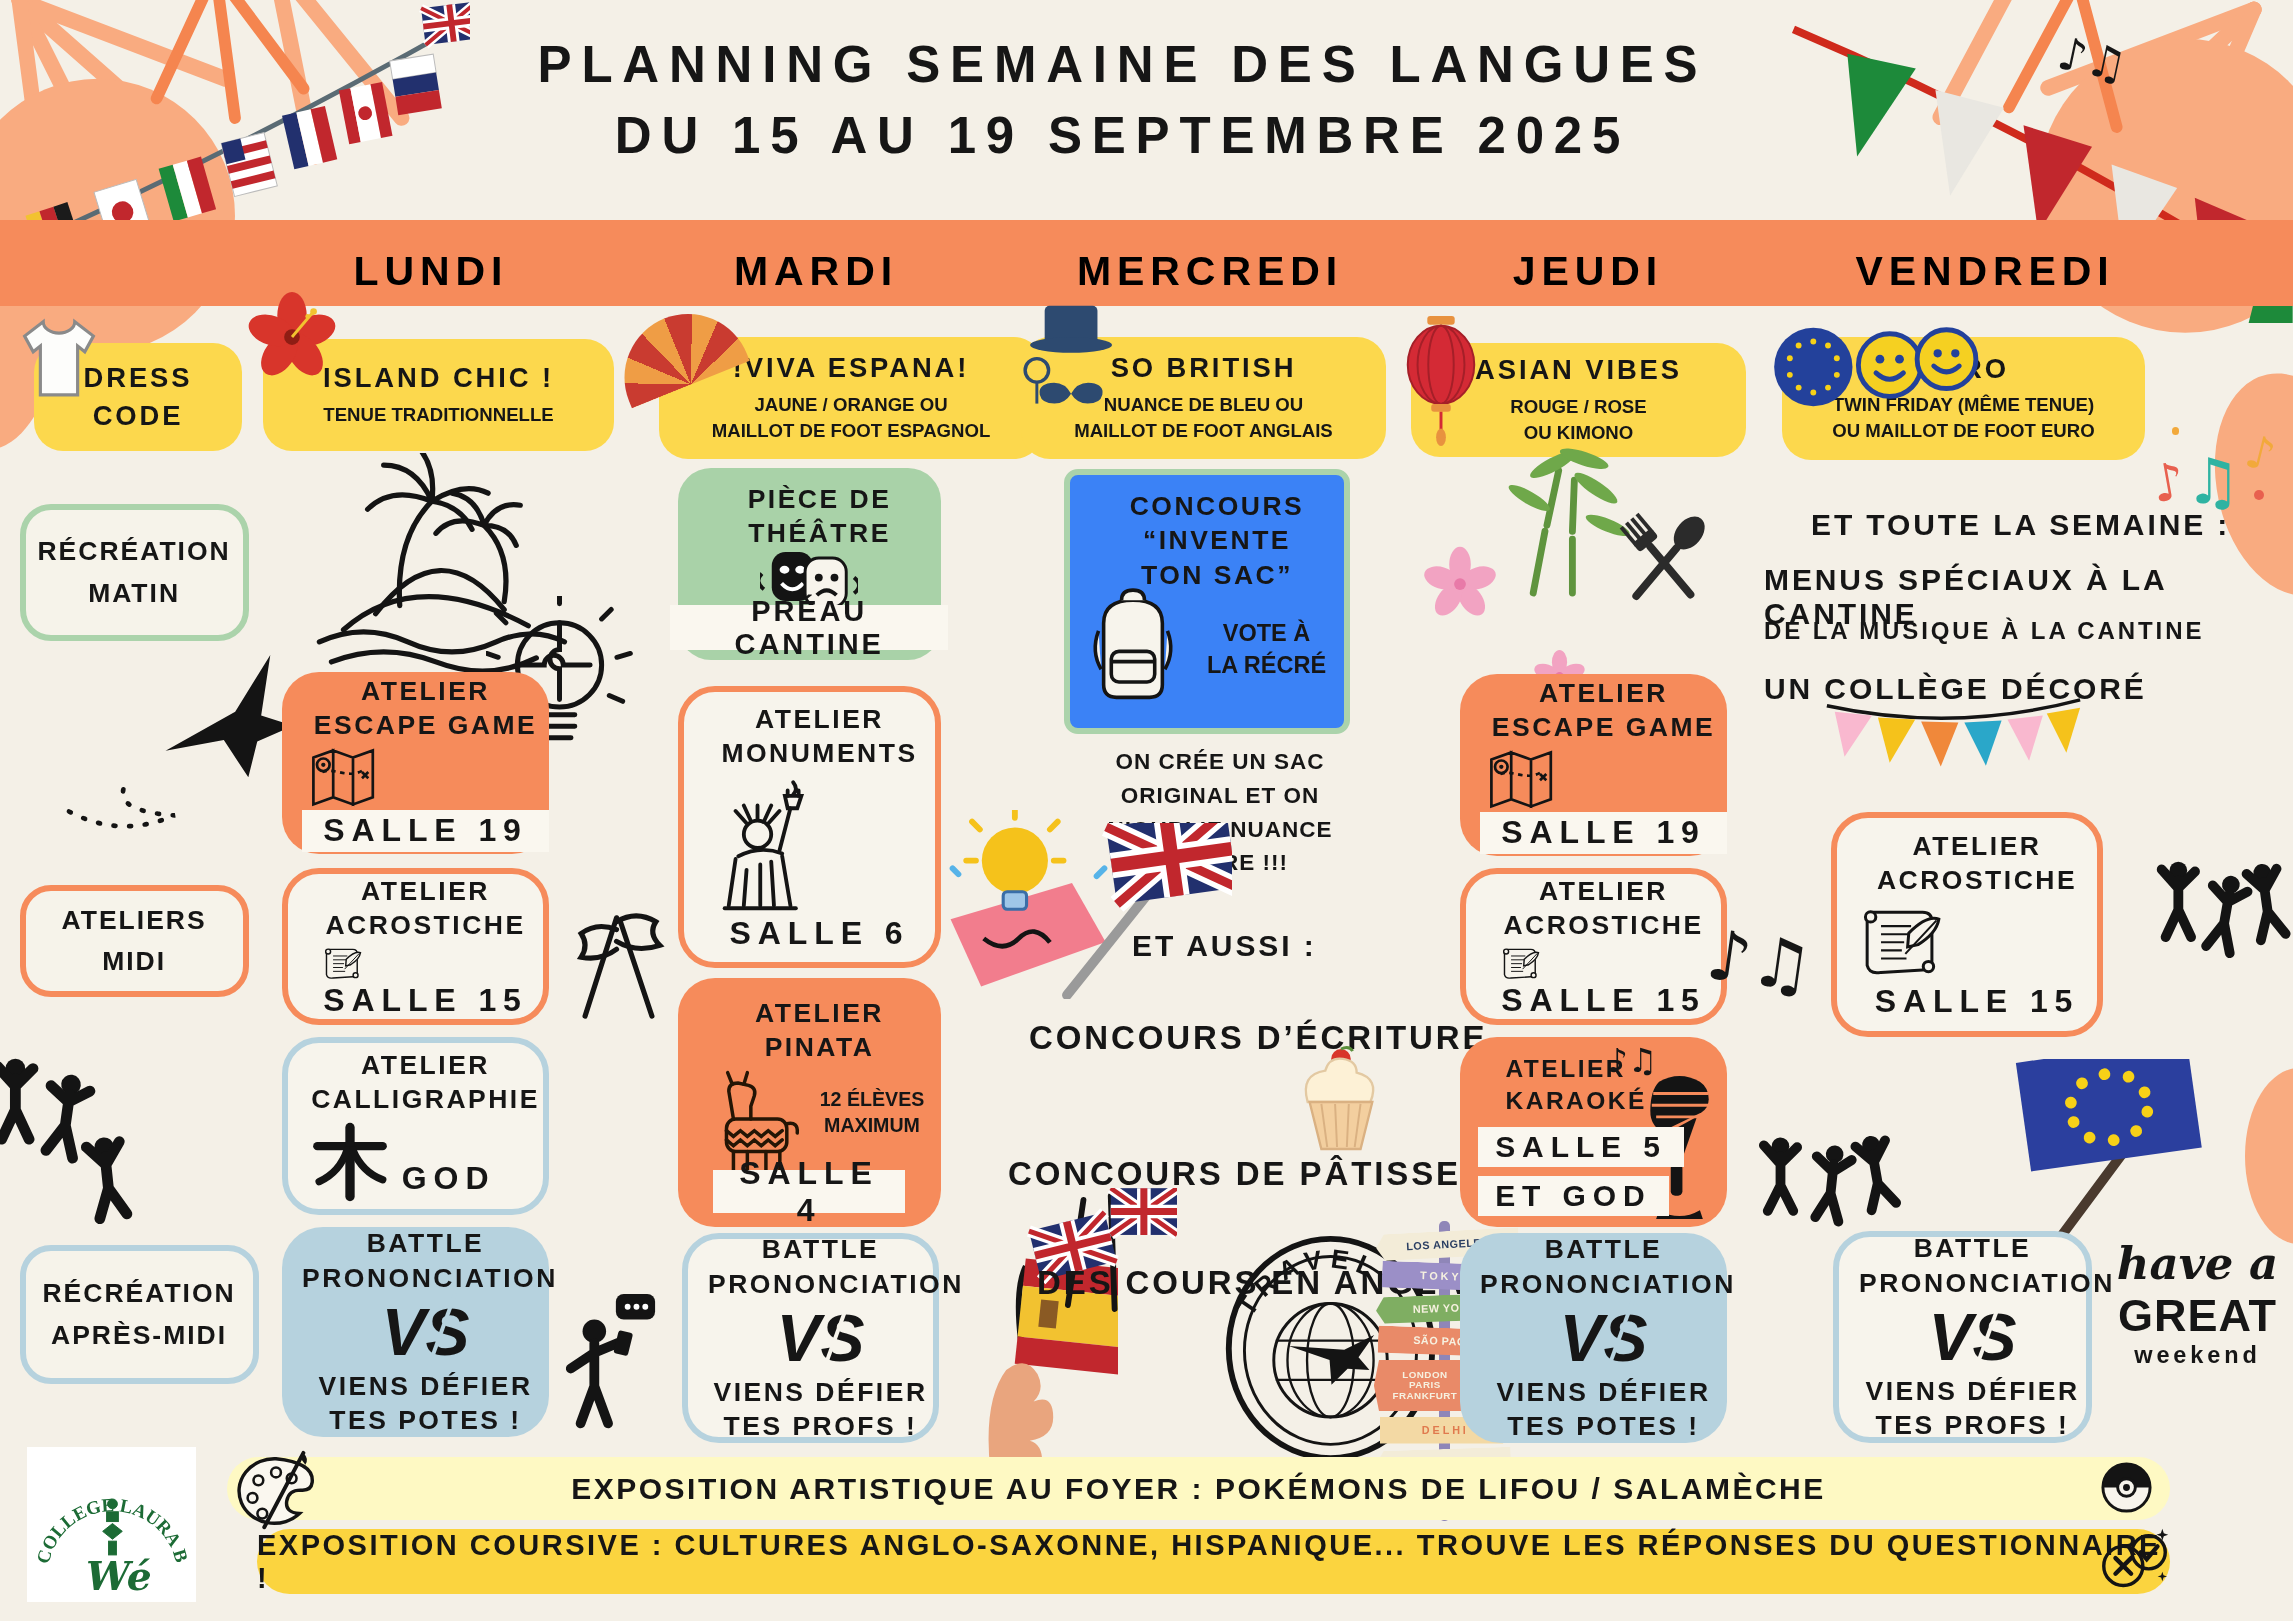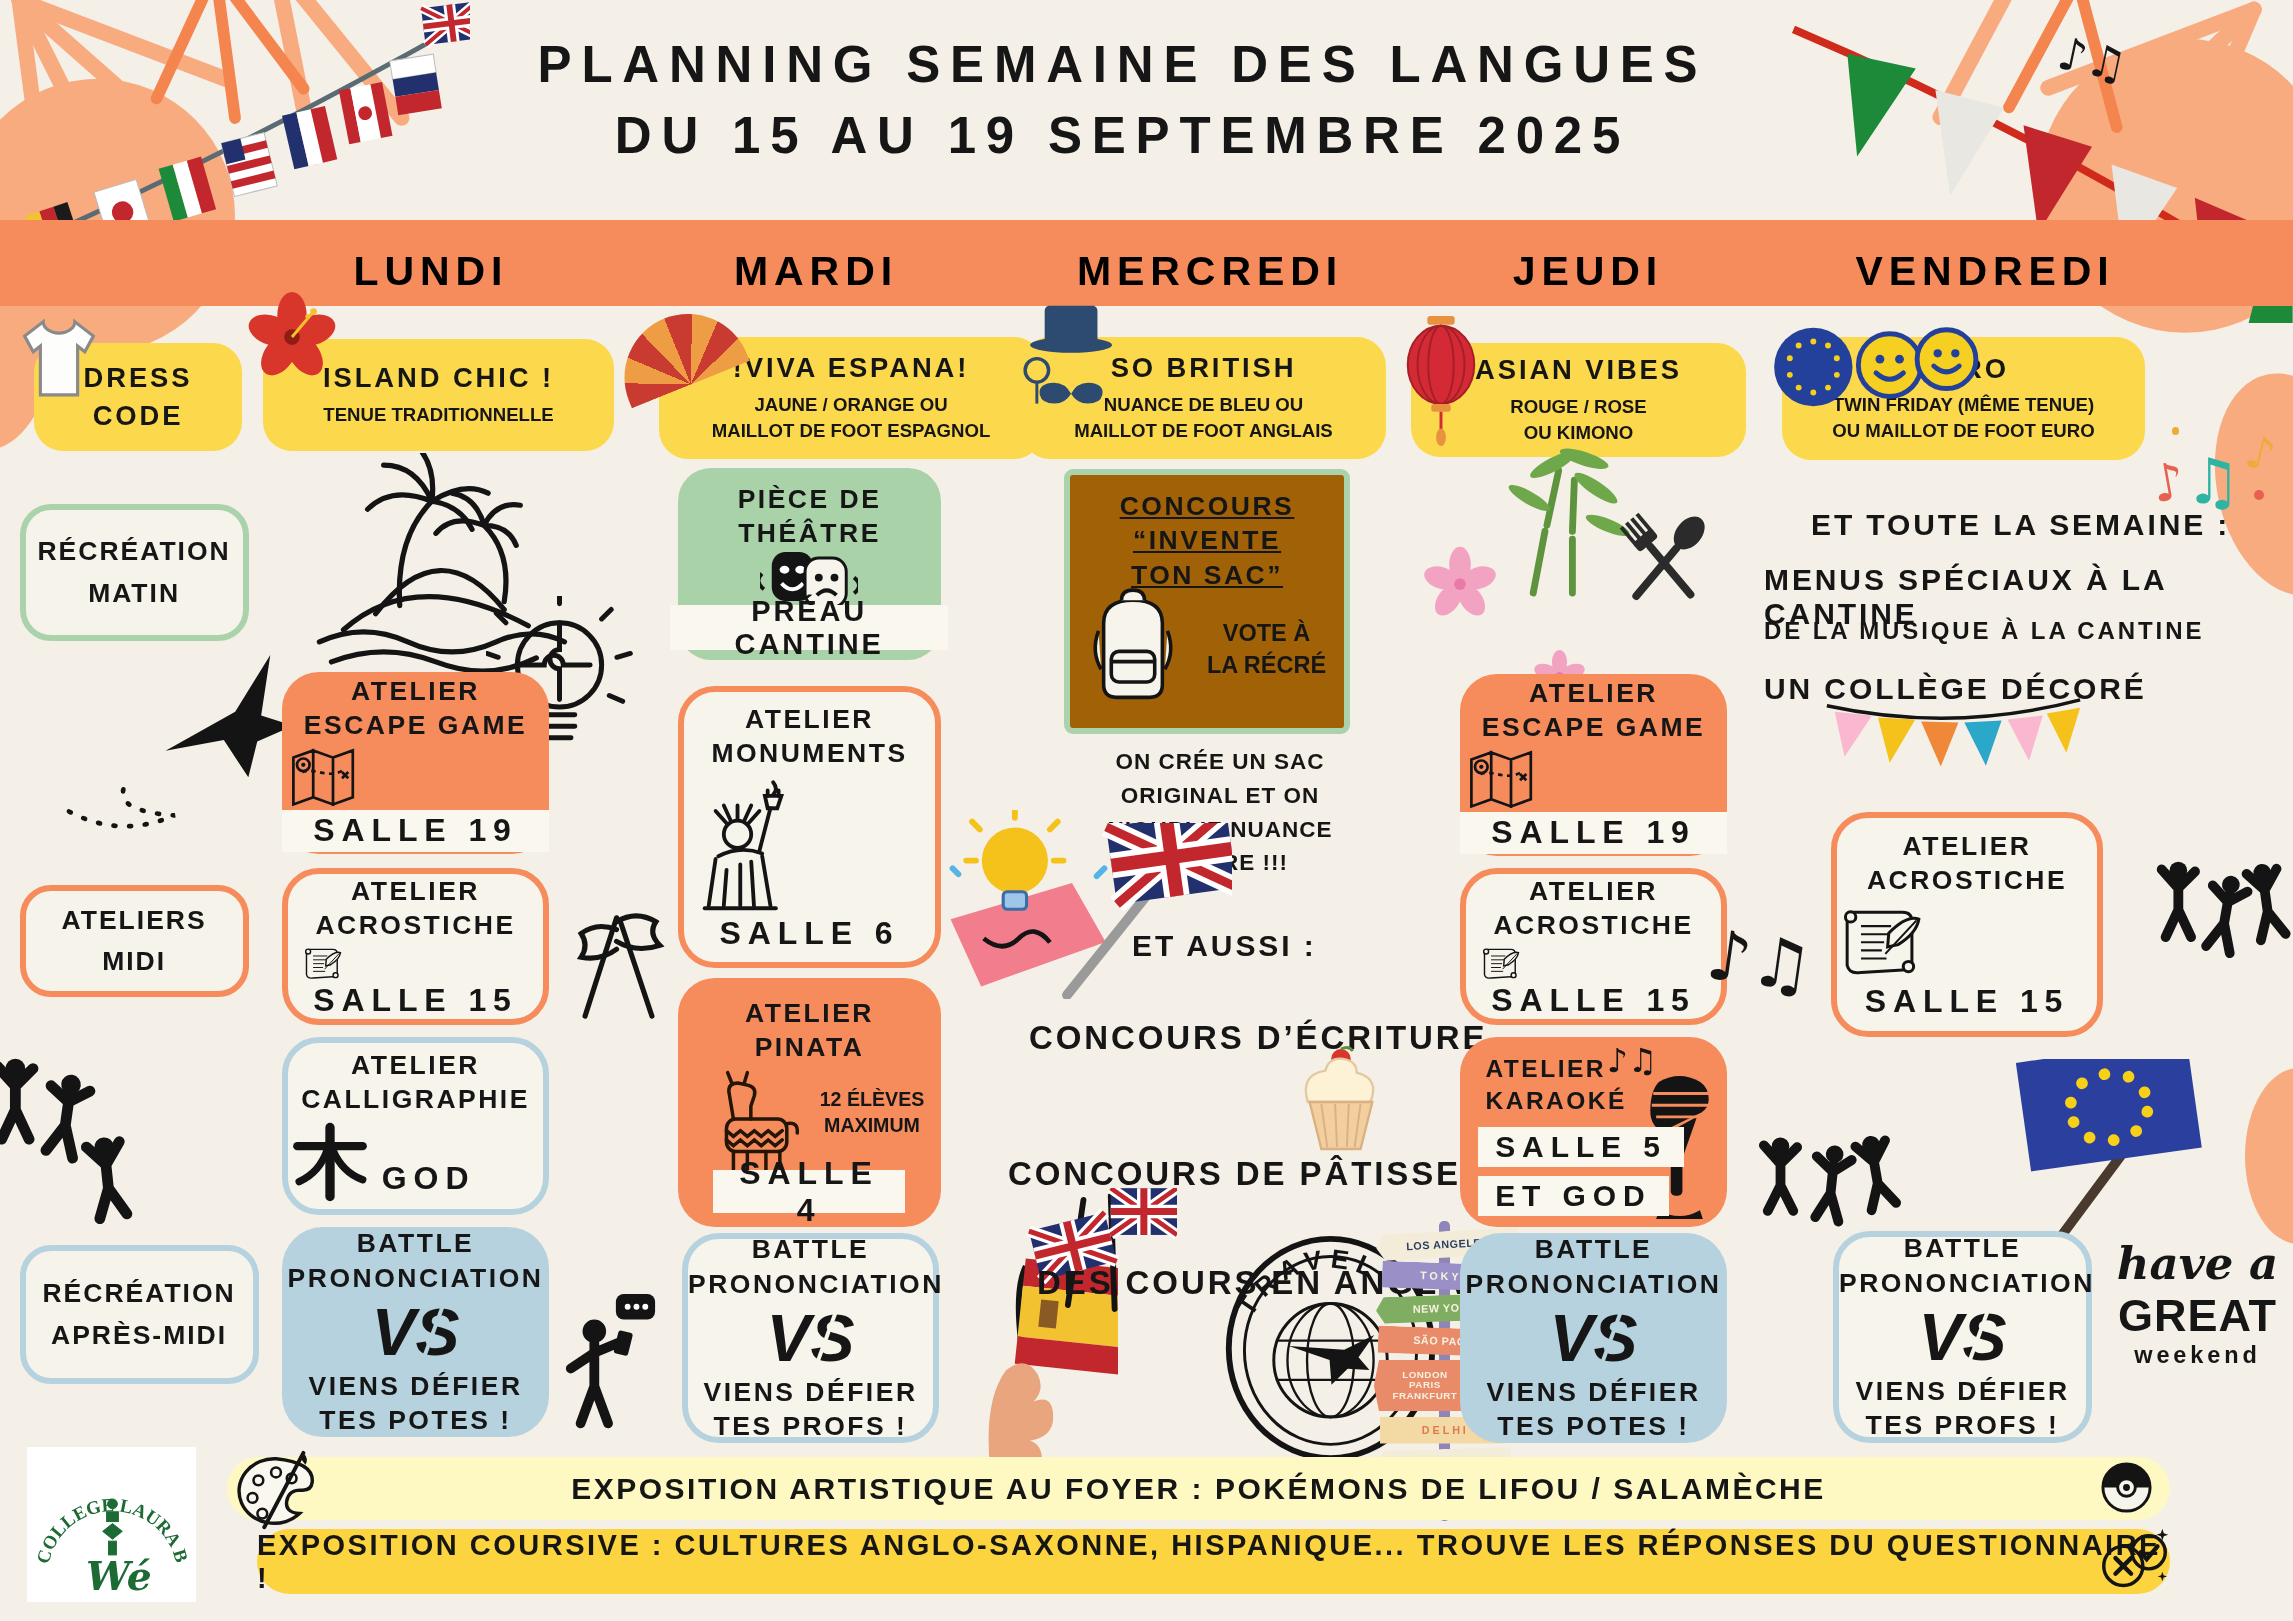--- a/index.html
+++ b/index.html
@@ -20,26 +20,26 @@
 
   .yellowbox { background:#fcd84d; border-radius:29px; }
   .dt { font-size:27.4px; font-weight:700; letter-spacing:2.9px; }
   .ds { font-size:18.6px; font-weight:700; line-height:1.4; margin-top:7.8px; }
 
   .rowlabel { border-radius:31px; font-size:26.5px; font-weight:700; letter-spacing:2px; line-height:1.55; background:#f6f3ea; }
   .b-green  { border:6.9px solid #abd3ab; }
   .b-orange { border:6.9px solid #f68b5b; }
   .b-blue   { border:6.9px solid #b6d2de; }
 
-  .act { border-radius:37px; }
+  .act { border-radius:37px;padding-left:20px; }
   .fill-orange { background:#f68b5b; }
   .fill-green  { background:#a9d2a8; border-radius:33px; }
   .fill-blue   { background:#b6d2de; border-radius:41px; }
   .out-orange  { background:#f7f4ec; border:6.9px solid #f68b5b; }
-  .out-green   { background:#a16207; border:6.9px solid #abd3ab; border-radius:9px;text-decoration:underline; }
+  .out-green   { background:#3b82f6; border:6.9px solid #abd3ab; border-radius:14px; }
   .out-blue    { background:#f7f4ec; border:6.9px solid #b6d2de; }
 
   .bt { font-size:26.5px; font-weight:700; letter-spacing:2.5px; line-height:1.3; }
   .salle { font-size:32px; font-weight:700; letter-spacing:6.9px; }
   .strip { background:#faf7ef; padding:2.9px 17.6px; }
   .note-sm { font-size:19.6px; font-weight:700; line-height:1.35; }
 
   .vs { font-size:66px; font-weight:900; font-style:italic; line-height:1; position:relative; letter-spacing:0; }
   .vs::after { content:""; position:absolute; left:56%; top:-7.8px; width:3.9px; height:78px; background:var(--bg,#f7f4ec); transform:rotate(20deg); }
 

